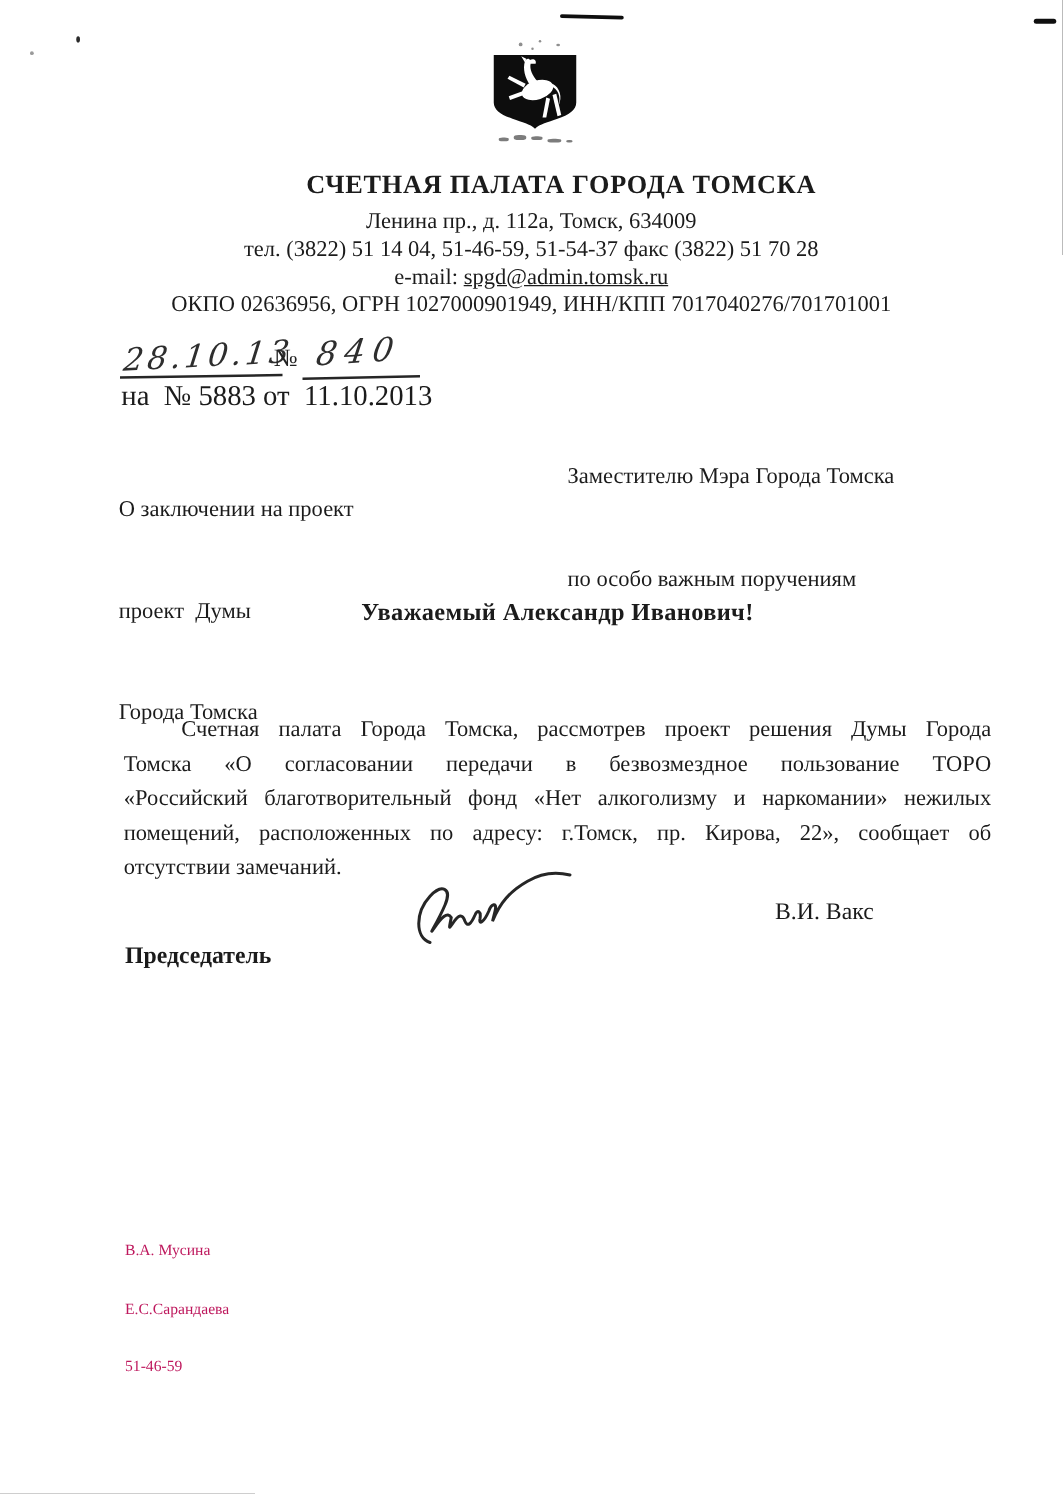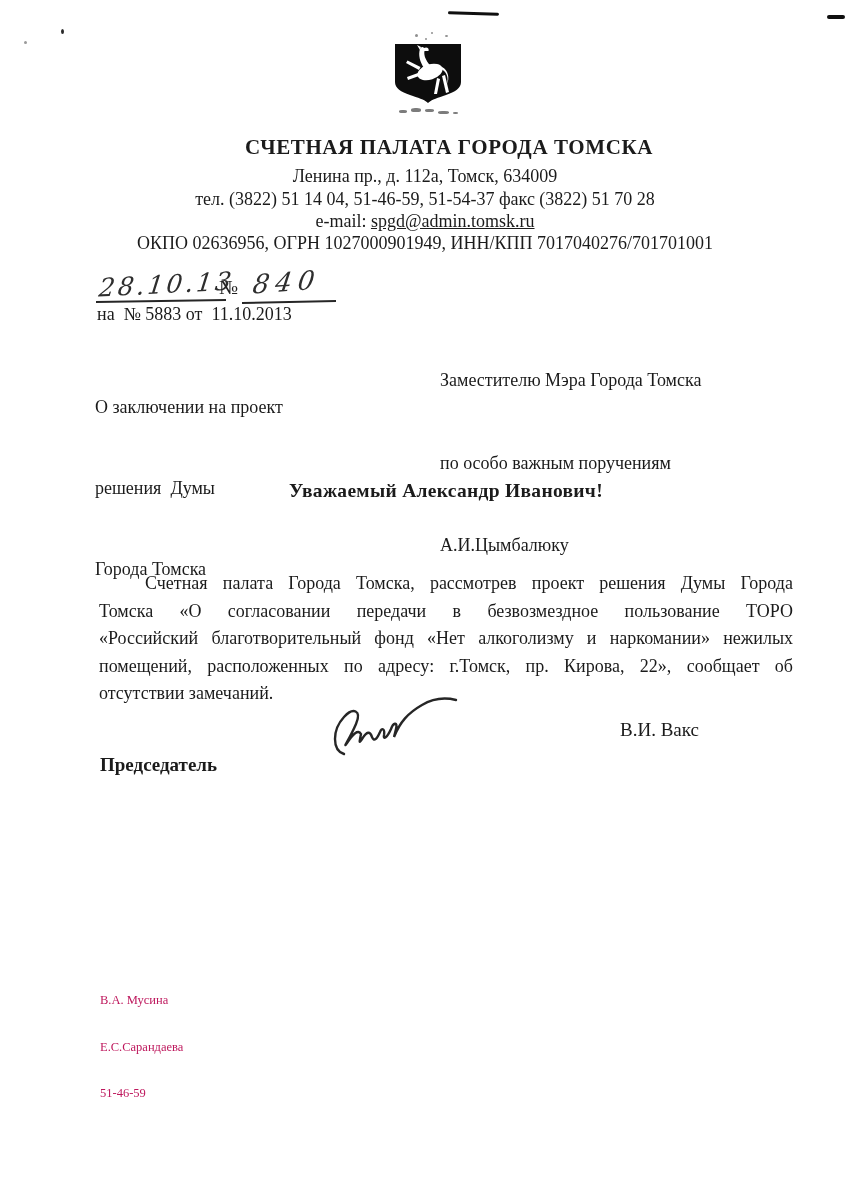--- a/index.html
+++ b/index.html
@@ -33,24 +33,24 @@
   .email .u{text-decoration:underline;}
   .reg{top:233px;font-size:18px;}
   
   .hw{position:absolute;font-family:"DejaVu Serif",serif;font-style:italic;color:#2e2e2e;}
   .hw-date{left:99px;top:270px;font-size:25px;letter-spacing:3px;transform:rotate(-3deg) skewX(-10deg);}
   .no-sign{position:absolute;left:219px;top:276px;font-size:20px;color:#222;}
   .hw-num{left:253px;top:267px;font-size:26px;letter-spacing:6px;transform:rotate(-4deg) skewX(-12deg);}
   .uline{position:absolute;height:2px;background:#262626;}
   .uline1{left:96px;top:300px;width:130px;transform:rotate(-0.8deg);}
   .uline2{left:242px;top:301px;width:94px;transform:rotate(-1.2deg);}
-  .reply-ref{position:absolute;left:97px;top:304px;font-size:18px;white-space:pre;}
+  .reply-ref{position:absolute;left:97px;top:304px;font-size:23px;white-space:pre;}
   
   .subject{position:absolute;left:95px;top:340px;font-size:18px;line-height:27px;white-space:pre;}
-  .addressee{position:absolute;left:440px;top:312px;font-size:18px;line-height:27.5px;white-space:pre;}
+  .addressee{position:absolute;left:454px;top:312px;font-size:18px;line-height:27.5px;white-space:pre;}
   
   .salutation{position:absolute;left:99px;top:480px;width:694px;text-align:center;font-weight:bold;font-size:19.5px;letter-spacing:0.3px;}
   .body-par{position:absolute;left:99px;top:526px;width:694px;font-size:18px;line-height:27.6px;margin-top:44px;}
   .jline{text-align:justify;text-align-last:justify;}
   .jline.first{text-indent:46px;}
   .jline.last{text-align-last:left;}
   
   .sig-title{position:absolute;left:100px;top:726px;font-size:19px;font-weight:bold;margin-top:28px;}
   .sig-scribble{position:absolute;left:320px;top:690px;}
   .sig-name{position:absolute;left:620px;top:719px;font-size:19px;font-weight:normal;}
@@ -104,28 +104,27 @@
 
   <div class="hw hw-date">28.10.13</div>
   <div class="no-sign">№</div>
   <div class="hw hw-num">840</div>
   <div class="uline uline1"></div>
   <div class="uline uline2"></div>
   <div class="reply-ref">на  № 5883 от  11.10.2013</div>
 
   <div class="subject">
     <div>О заключении на проект</div>
-    <div>решения  Думы</div>
+    <div>проект  Думы</div>
     <div>Города Томска</div>
   </div>
 
   <div class="addressee">
     <div>Заместителю Мэра Города Томска</div>
     <div>по особо важным поручениям</div>
-    <div>А.И.Цымбалюку</div>
   </div>
 
   <div class="salutation">Уважаемый Александр Иванович!</div>
 
   <div class="body-par">
     <div class="jline first">Счетная палата Города Томска, рассмотрев проект решения Думы Города</div>
     <div class="jline">Томска «О согласовании передачи в безвозмездное пользование ТОРО</div>
     <div class="jline">«Российский благотворительный фонд «Нет алкоголизму и наркомании» нежилых</div>
     <div class="jline">помещений, расположенных по адресу: г.Томск, пр. Кирова, 22», сообщает об</div>
     <div class="jline last">отсутствии замечаний.</div>

